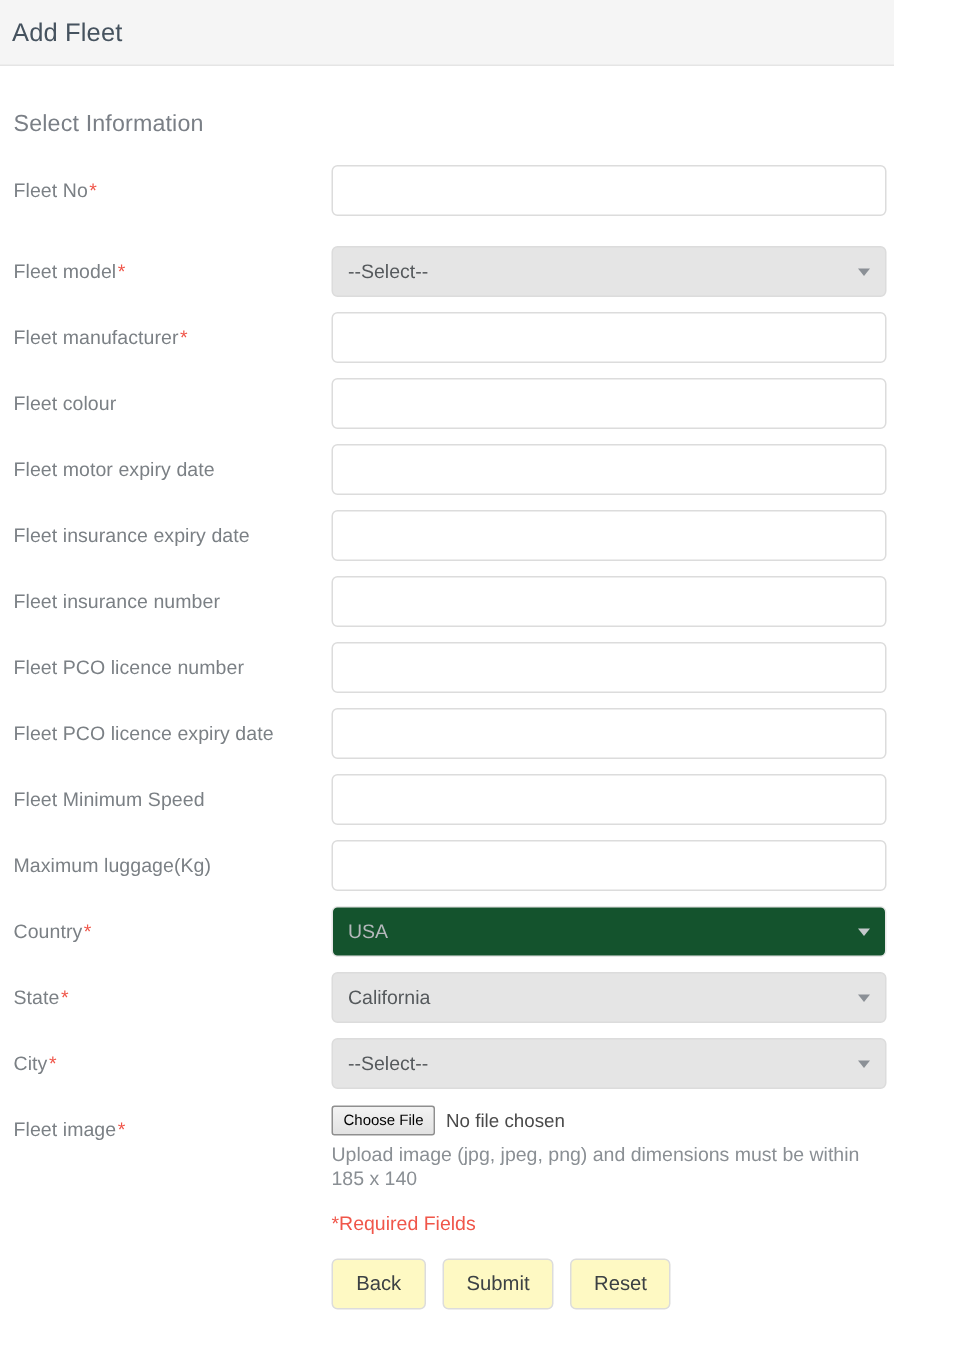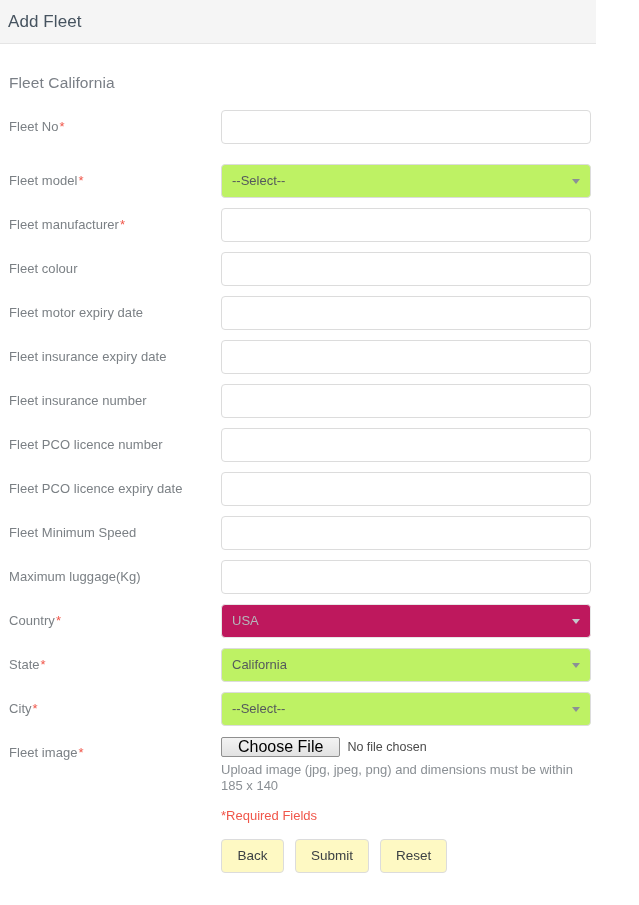--- a/index.html
+++ b/index.html
@@ -97,34 +97,34 @@
   }
 
   .sel-wrap { position: relative; }
   .sel {
     display: block;
     width: 100%;
     height: 34px;
     line-height: 32px;
     border: 1px solid #dcdcdc;
     border-radius: 4px;
-    background: #bef264;
+    background: #e5e5e5;
     font-size: 13px;
     color: #55595c;
     padding: 0 26px 0 10px;
     white-space: nowrap;
     overflow: hidden;
     text-overflow: ellipsis;
     cursor: pointer;
     user-select: none;
   }
   .sel.disabled {
     color: #b4b8bb;
     border-color: #e7e7e7;
-    background: #be185d;
+    background: #14532d;
     cursor: default;
   }
   .caret {
     position: absolute;
     top: 50%;
     right: 11px;
     margin-top: -2px;
     width: 0;
     height: 0;
     border-left: 4.5px solid transparent;
@@ -138,23 +138,23 @@
   .file-row {
     display: flex;
     align-items: center;
     height: 22px;
   }
   .file-btn {
     display: inline-flex;
     align-items: center;
     justify-content: center;
     height: 20px;
-    padding: 0 16px;
+    padding: 0 7px;
     font-family: "Liberation Sans", sans-serif;
-    font-size: 16px;
+    font-size: 10px;
     color: #000000;
     background: linear-gradient(#f3f3f3, #e2e2e2);
     border: 1px solid #8f8f8f;
     border-radius: 2px;
     cursor: pointer;
     text-align: center;
   }
   .file-status {
     font-size: 12.5px;
     color: #4a4a4a;
@@ -197,21 +197,21 @@
 </style>
 </head>
 <body>
 
 <div class="page">
 
   <div class="page-header">
     <span class="page-header-title">Add Fleet</span>
   </div>
 
-  <h2 class="section-title">Fleet California</h2>
+  <h2 class="section-title">Select Information</h2>
 
   <div class="form">
 
     <div class="form-row tall">
       <div class="form-label"><span>Fleet No</span><span class="req">*</span></div>
       <div class="form-field">
         <input class="txt" type="text" value="" style="">
       </div>
     </div>
 

